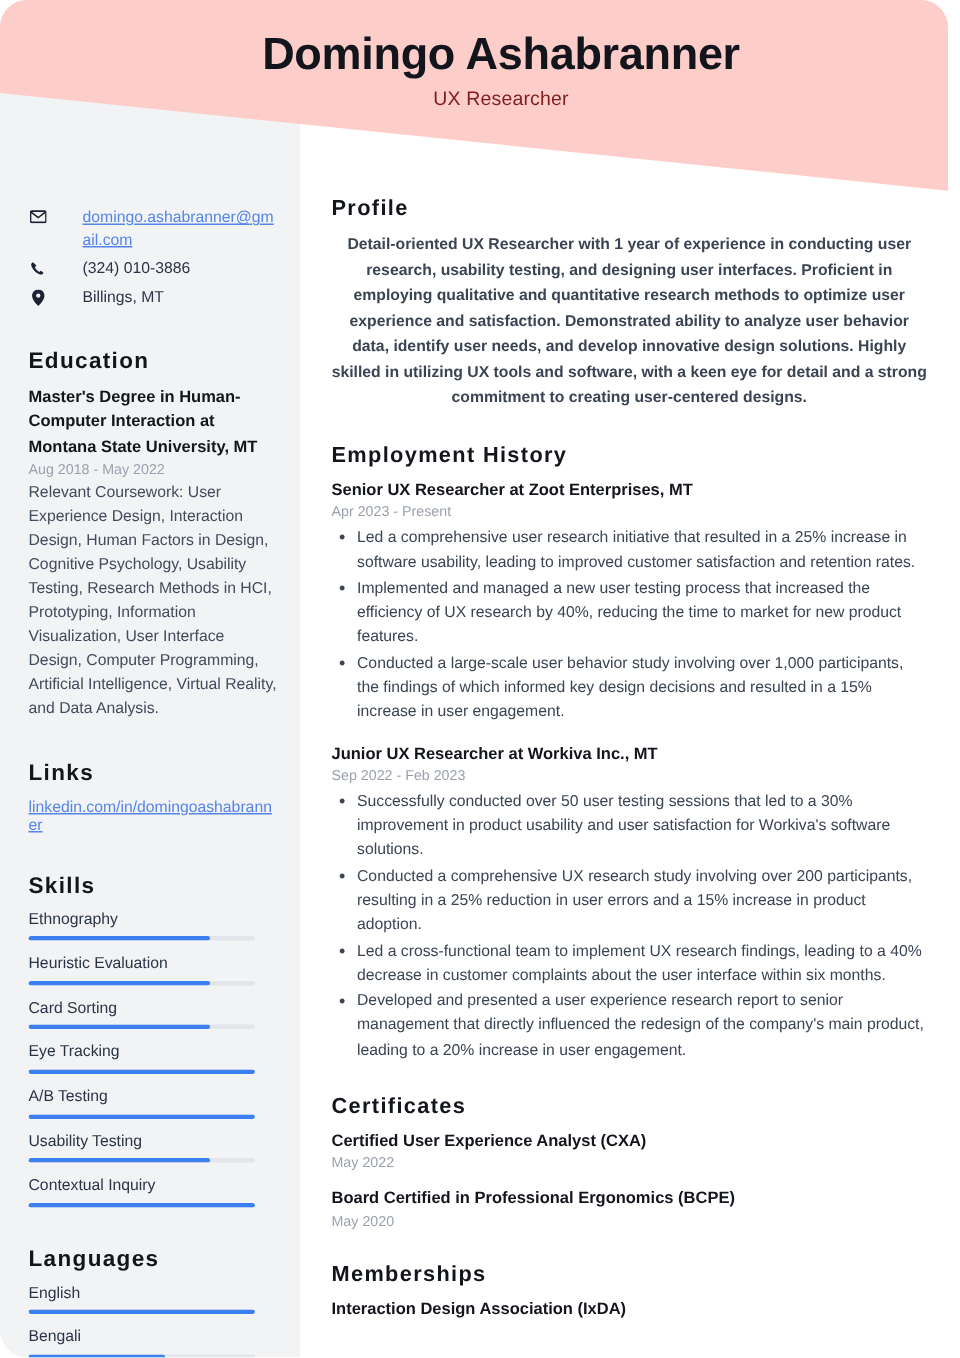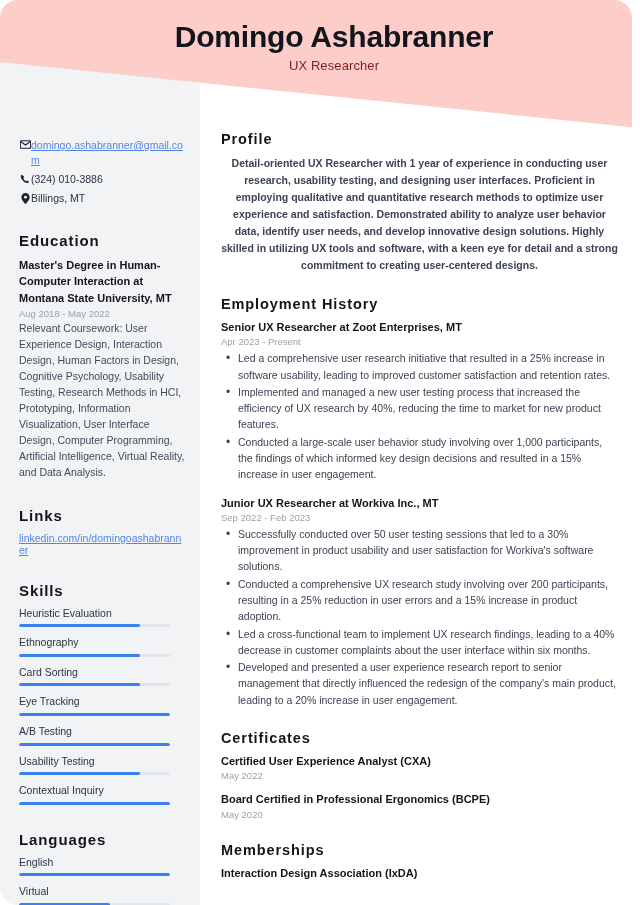--- a/index.html
+++ b/index.html
@@ -82,21 +82,21 @@
     width: 200px;
     padding: 138px 14px 0 19px;
     z-index: 4;
   }
 
   .contact-list { list-style: none; }
 
   .contact-row {
     display: flex;
     align-items: flex-start;
-    gap: 0;
+    gap: 24px;
     margin-bottom: 4px;
     font-size: 10.5px;
     line-height: 1.42;
     color: #2b3445;
   }
 
   .contact-icon {
     width: 12px;
     flex: 0 0 12px;
     display: flex;
@@ -321,27 +321,27 @@
 
     <div>
       <div class="side-heading">Links</div>
       <a class="link-item" href="#">linkedin.com/in/domingoashabranner</a>
     </div>
 
     <div>
       <div class="side-heading">Skills</div>
       <div id="skills-container">
           <div class="bar-item">
+            <div class="bar-label">Ethnography</div>
+            <div class="bar-track">
+              <div class="bar-fill" style="width: 80%;"></div>
+            </div>
+          </div>
+          <div class="bar-item">
             <div class="bar-label">Heuristic Evaluation</div>
-            <div class="bar-track">
-              <div class="bar-fill" style="width: 80%;"></div>
-            </div>
-          </div>
-          <div class="bar-item">
-            <div class="bar-label">Ethnography</div>
             <div class="bar-track">
               <div class="bar-fill" style="width: 80%;"></div>
             </div>
           </div>
           <div class="bar-item">
             <div class="bar-label">Card Sorting</div>
             <div class="bar-track">
               <div class="bar-fill" style="width: 80%;"></div>
             </div>
           </div>
@@ -375,21 +375,21 @@
     <div>
       <div class="side-heading">Languages</div>
       <div id="languages-container">
           <div class="bar-item">
             <div class="bar-label">English</div>
             <div class="bar-track">
               <div class="bar-fill" style="width: 100%;"></div>
             </div>
           </div>
           <div class="bar-item">
-            <div class="bar-label">Virtual</div>
+            <div class="bar-label">Bengali</div>
             <div class="bar-track">
               <div class="bar-fill" style="width: 60%;"></div>
             </div>
           </div>
         </div>
     </div>
 
   </div>
 
   <div class="main">

